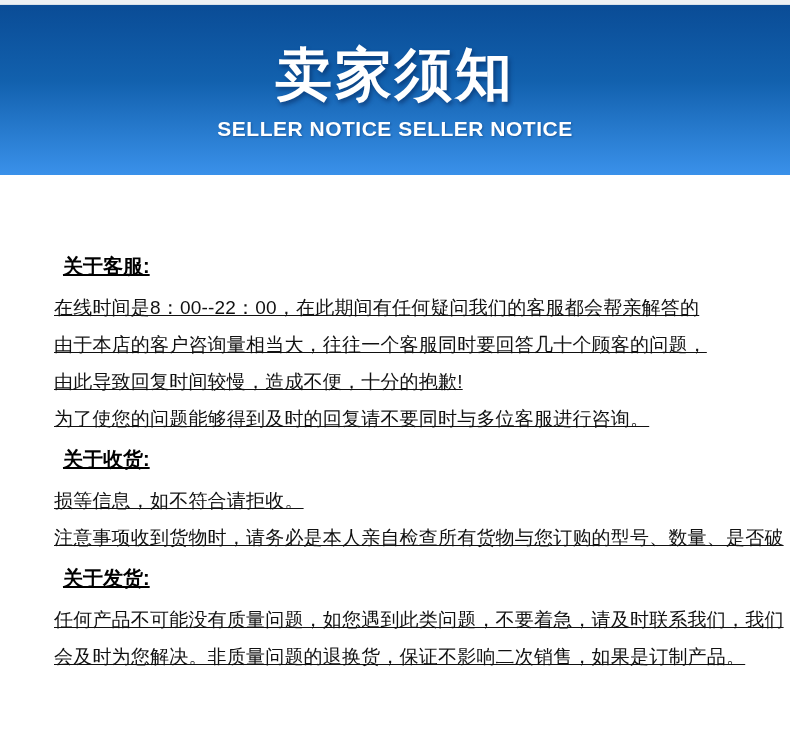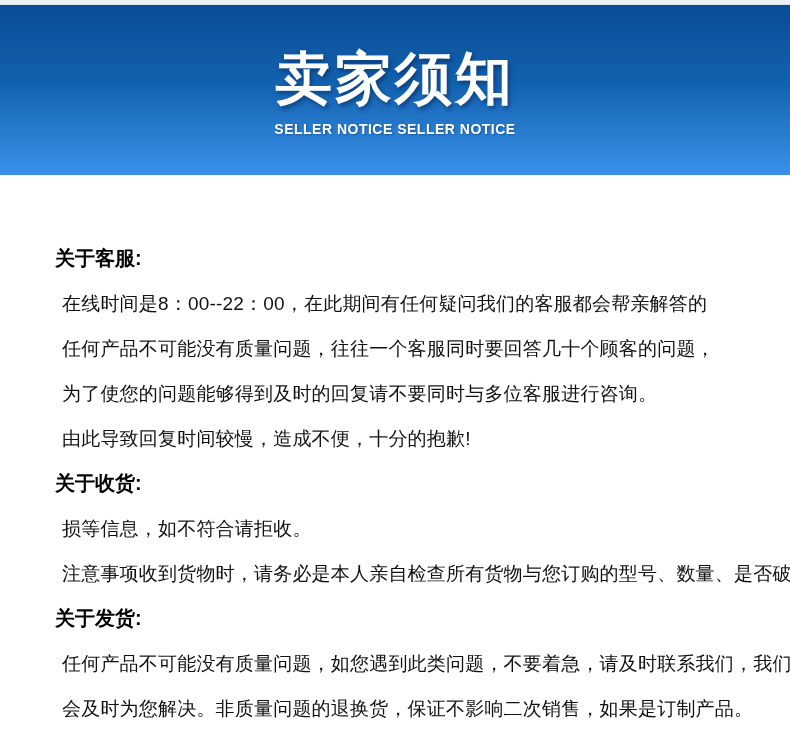--- a/index.html
+++ b/index.html
@@ -42,63 +42,65 @@
     color: #ffffff;
     font-size: 57px;
     font-weight: 900;
     letter-spacing: 3px;
     line-height: 1;
     text-shadow: 2px 3px 4px rgba(0, 25, 70, 0.45);
   }
   .banner-subtitle {
     margin-top: 14px;
     color: #ffffff;
-    font-size: 14px;
+    font-size: 21px;
     font-weight: bold;
     letter-spacing: 0.5px;
     text-shadow: 1px 1px 2px rgba(0, 25, 70, 0.35);
   }
 
   .content {
     padding: 67px 40px 0 50px;
   }
   .heading {
-    margin: 0;
+    margin: 8px;
     padding-left: 5px;
     font-size: 20px;
     font-weight: bold;
     color: #000000;
     line-height: 33px;
+    text-decoration: underline;
   }
   .line {
-    margin: 12px;
+    margin: 4px;
     font-size: 19px;
     color: var(--text);
     line-height: 33px;
     letter-spacing: 0.2px;
     white-space: nowrap;
+    text-decoration: underline;
   }
 </style>
 </head>
 <body>
 
 <div class="page">
   <div class="top-strip"></div>
 
   <header class="banner">
     <h1 class="banner-title">卖家须知</h1>
     <div class="banner-subtitle">SELLER NOTICE SELLER NOTICE</div>
   </header>
 
   <main class="content" id="sections-root">
       <h2 class="heading">关于客服:</h2>
       <p class="line">在线时间是8：00--22：00，在此期间有任何疑问我们的客服都会帮亲解答的</p>
-      <p class="line">任何产品不可能没有质量问题，往往一个客服同时要回答几十个顾客的问题，</p>
+      <p class="line">由于本店的客户咨询量相当大，往往一个客服同时要回答几十个顾客的问题，</p>
+      <p class="line">由此导致回复时间较慢，造成不便，十分的抱歉!</p>
       <p class="line">为了使您的问题能够得到及时的回复请不要同时与多位客服进行咨询。</p>
-      <p class="line">由此导致回复时间较慢，造成不便，十分的抱歉!</p>
       <h2 class="heading">关于收货:</h2>
       <p class="line">损等信息，如不符合请拒收。</p>
       <p class="line">注意事项收到货物时，请务必是本人亲自检查所有货物与您订购的型号、数量、是否破</p>
       <h2 class="heading">关于发货:</h2>
       <p class="line">任何产品不可能没有质量问题，如您遇到此类问题，不要着急，请及时联系我们，我们</p>
       <p class="line">会及时为您解决。非质量问题的退换货，保证不影响二次销售，如果是订制产品。</p>
     </main>
 </div>
 
 </body></html>

